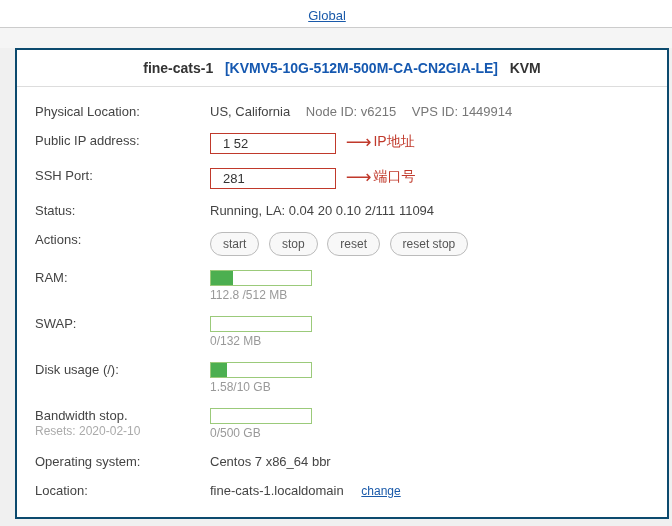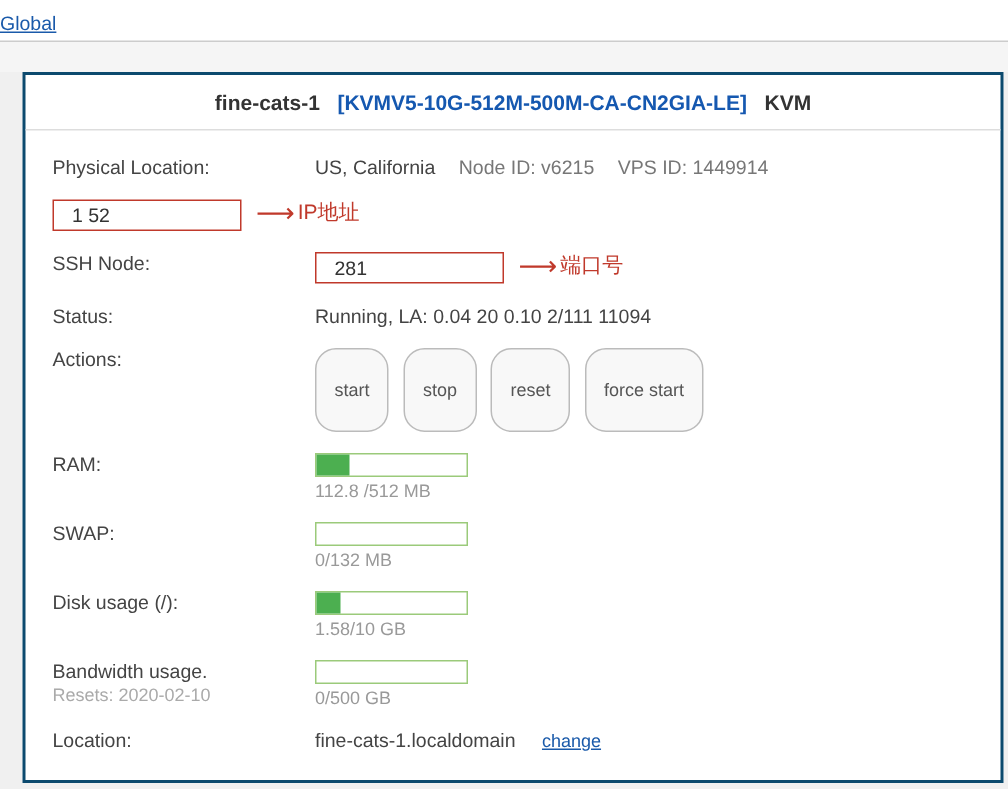--- a/index.html
+++ b/index.html
@@ -5,21 +5,21 @@
   html, body {
     margin: 0;
     padding: 0;
     width: 672px;
     background: #f0f0f0;
     font-family: Arial, Helvetica, sans-serif;
     font-size: 13px;
     color: #444;
   }
   .top-link {
-    text-align: left;
+    text-align: center;
     padding: 8px 18px 4px 0;
     background: #fff;
     border-bottom: 1px solid #ccc;
   }
   .top-link a { color: #1a5aaa; text-decoration: underline; }
   .gap { height: 20px; background: #f5f5f5; }
   .panel {
     background: #fff;
     margin: 0 3px 10px 15px;
     border: 2px solid #0c4a6e;
@@ -69,21 +69,21 @@
     font-size: 14px;
   }
   .anno .arrow {
     color: #c0392b;
     margin-right: 2px;
     font-size: 18px;
     line-height: 0;
   }
   .btn {
     display: inline-block;
-    padding: 20px 12px;
+    padding: 4px 12px;
     border: 1px solid #bbb;
     border-radius: 14px;
     background: #f8f8f8;
     font-size: 12px;
     color: #555;
     margin-right: 6px;
     cursor: pointer;
   }
   .bar-outer {
     width: 100px;
@@ -119,31 +119,32 @@
     <div class="row">
       <div class="label">Physical Location:</div>
       <div class="value">
         <span>US, California</span>
         <span class="muted">Node ID: v6215</span>
         <span class="muted">VPS ID: 1449914</span>
       </div>
     </div>
 
     <div class="row">
+      <div class="label">Public IP address:</div>
       <div class="value">
         <span class="ip-box">1              52</span>
         <span class="anno">
           <span class="arrow">⟶</span>
           <span>IP地址</span>
         </span>
       </div>
     </div>
 
     <div class="row">
-      <div class="label">SSH Node:</div>
+      <div class="label">SSH Port:</div>
       <div class="value">
         <span class="port-box">281</span>
         <span class="anno">
           <span class="arrow">⟶</span>
           <span>端口号</span>
         </span>
       </div>
     </div>
 
     <div class="row">
@@ -152,21 +153,21 @@
         <span>Running, LA: 0.04   20 0.10 2/111 11094</span>
       </div>
     </div>
 
     <div class="row">
       <div class="label">Actions:</div>
       <div class="value">
         <span class="btn">start</span>
         <span class="btn">stop</span>
         <span class="btn">reset</span>
-        <span class="btn">force start</span>
+        <span class="btn">reset stop</span>
       </div>
     </div>
 
     <div class="row">
       <div class="label">RAM:</div>
       <div class="value">
         <div class="bar-outer">
           <div class="bar-inner" style="width:22%"></div>
         </div>
         <div class="usage-text">112.8 /512 MB</div>
@@ -188,31 +189,37 @@
       <div class="value">
         <div class="bar-outer">
           <div class="bar-inner" style="width:16%"></div>
         </div>
         <div class="usage-text">1.58/10 GB</div>
       </div>
     </div>
 
     <div class="row">
       <div class="label">
-        <span>Bandwidth usage.</span><br>
+        <span>Bandwidth stop.</span><br>
         <span class="sub">Resets: 2020-02-10</span>
       </div>
       <div class="value">
         <div class="bar-outer">
           <div class="bar-inner" style="width:0%"></div>
         </div>
         <div class="usage-text">0/500 GB</div>
       </div>
     </div>
 
+    <div class="row">
+      <div class="label">Operating system:</div>
+      <div class="value">
+        <span>Centos 7 x86_64 bbr</span>
+      </div>
+    </div>
 
     <div class="row">
       <div class="label">Location:</div>
       <div class="value">
         <span>fine-cats-1.localdomain</span>
         <a href="#" class="change-link">change</a>
       </div>
     </div>
 
   </div>

